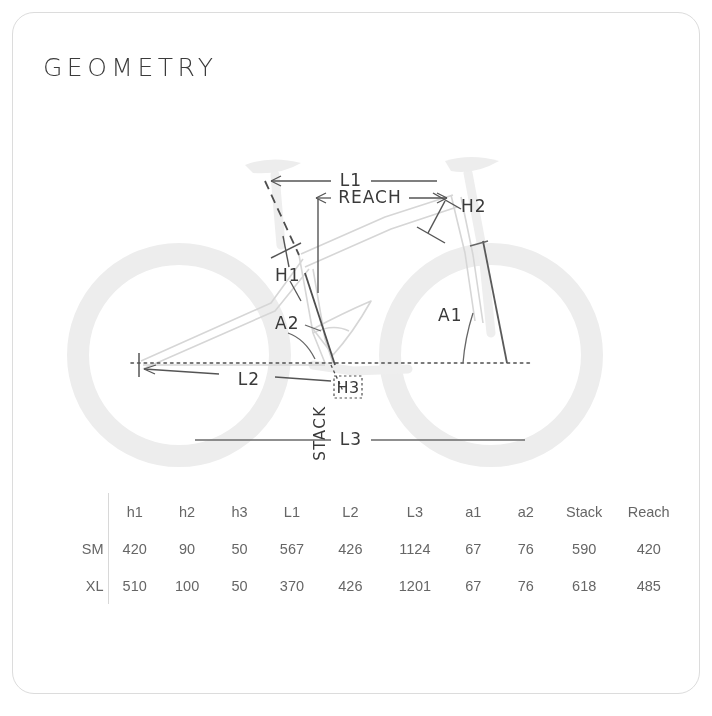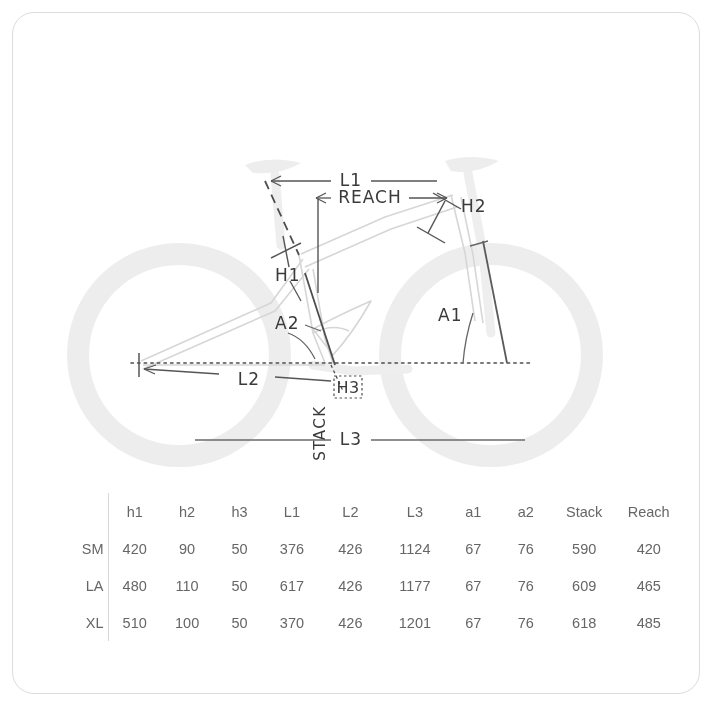--- a/index.html
+++ b/index.html
@@ -88,20 +88,21 @@
   }
   table.geo th.wide, table.geo td.wide {
     width: 64px;
   }
 </style>
 </head>
 <body>
 
 <div id="card">
 
+  <div id="page-title">GEOMETRY</div>
 
   <div id="diagram-wrap">
     <svg width="688" height="350" viewBox="0 0 688 350" xmlns="http://www.w3.org/2000/svg">
 
       <g>
         <circle cx="166" cy="222" r="101" fill="none" stroke="#ededed" stroke-width="22"></circle>
         <circle cx="478" cy="222" r="101" fill="none" stroke="#ededed" stroke-width="22"></circle>
       </g>
 
       <g fill="none" stroke="#eeeeee" stroke-width="9" stroke-linecap="round">
@@ -227,40 +228,27 @@
           <th class="wide">Stack</th>
           <th class="wide">Reach</th>
         </tr>
       </thead>
       <tbody>
         <tr>
           <td class="size-cell">SM</td>
           <td class="c">420</td>
           <td class="c">90</td>
           <td class="c">50</td>
-          <td class="c">376</td>
+          <td class="c">567</td>
           <td class="wide">426</td>
           <td class="wide">1124</td>
           <td class="c">67</td>
           <td class="c">76</td>
           <td class="wide">590</td>
           <td class="wide">420</td>
-        </tr>
-        <tr>
-          <td class="size-cell">LA</td>
-          <td class="c">480</td>
-          <td class="c">110</td>
-          <td class="c">50</td>
-          <td class="c">617</td>
-          <td class="wide">426</td>
-          <td class="wide">1177</td>
-          <td class="c">67</td>
-          <td class="c">76</td>
-          <td class="wide">609</td>
-          <td class="wide">465</td>
         </tr>
         <tr>
           <td class="size-cell">XL</td>
           <td class="c">510</td>
           <td class="c">100</td>
           <td class="c">50</td>
           <td class="c">370</td>
           <td class="wide">426</td>
           <td class="wide">1201</td>
           <td class="c">67</td>

